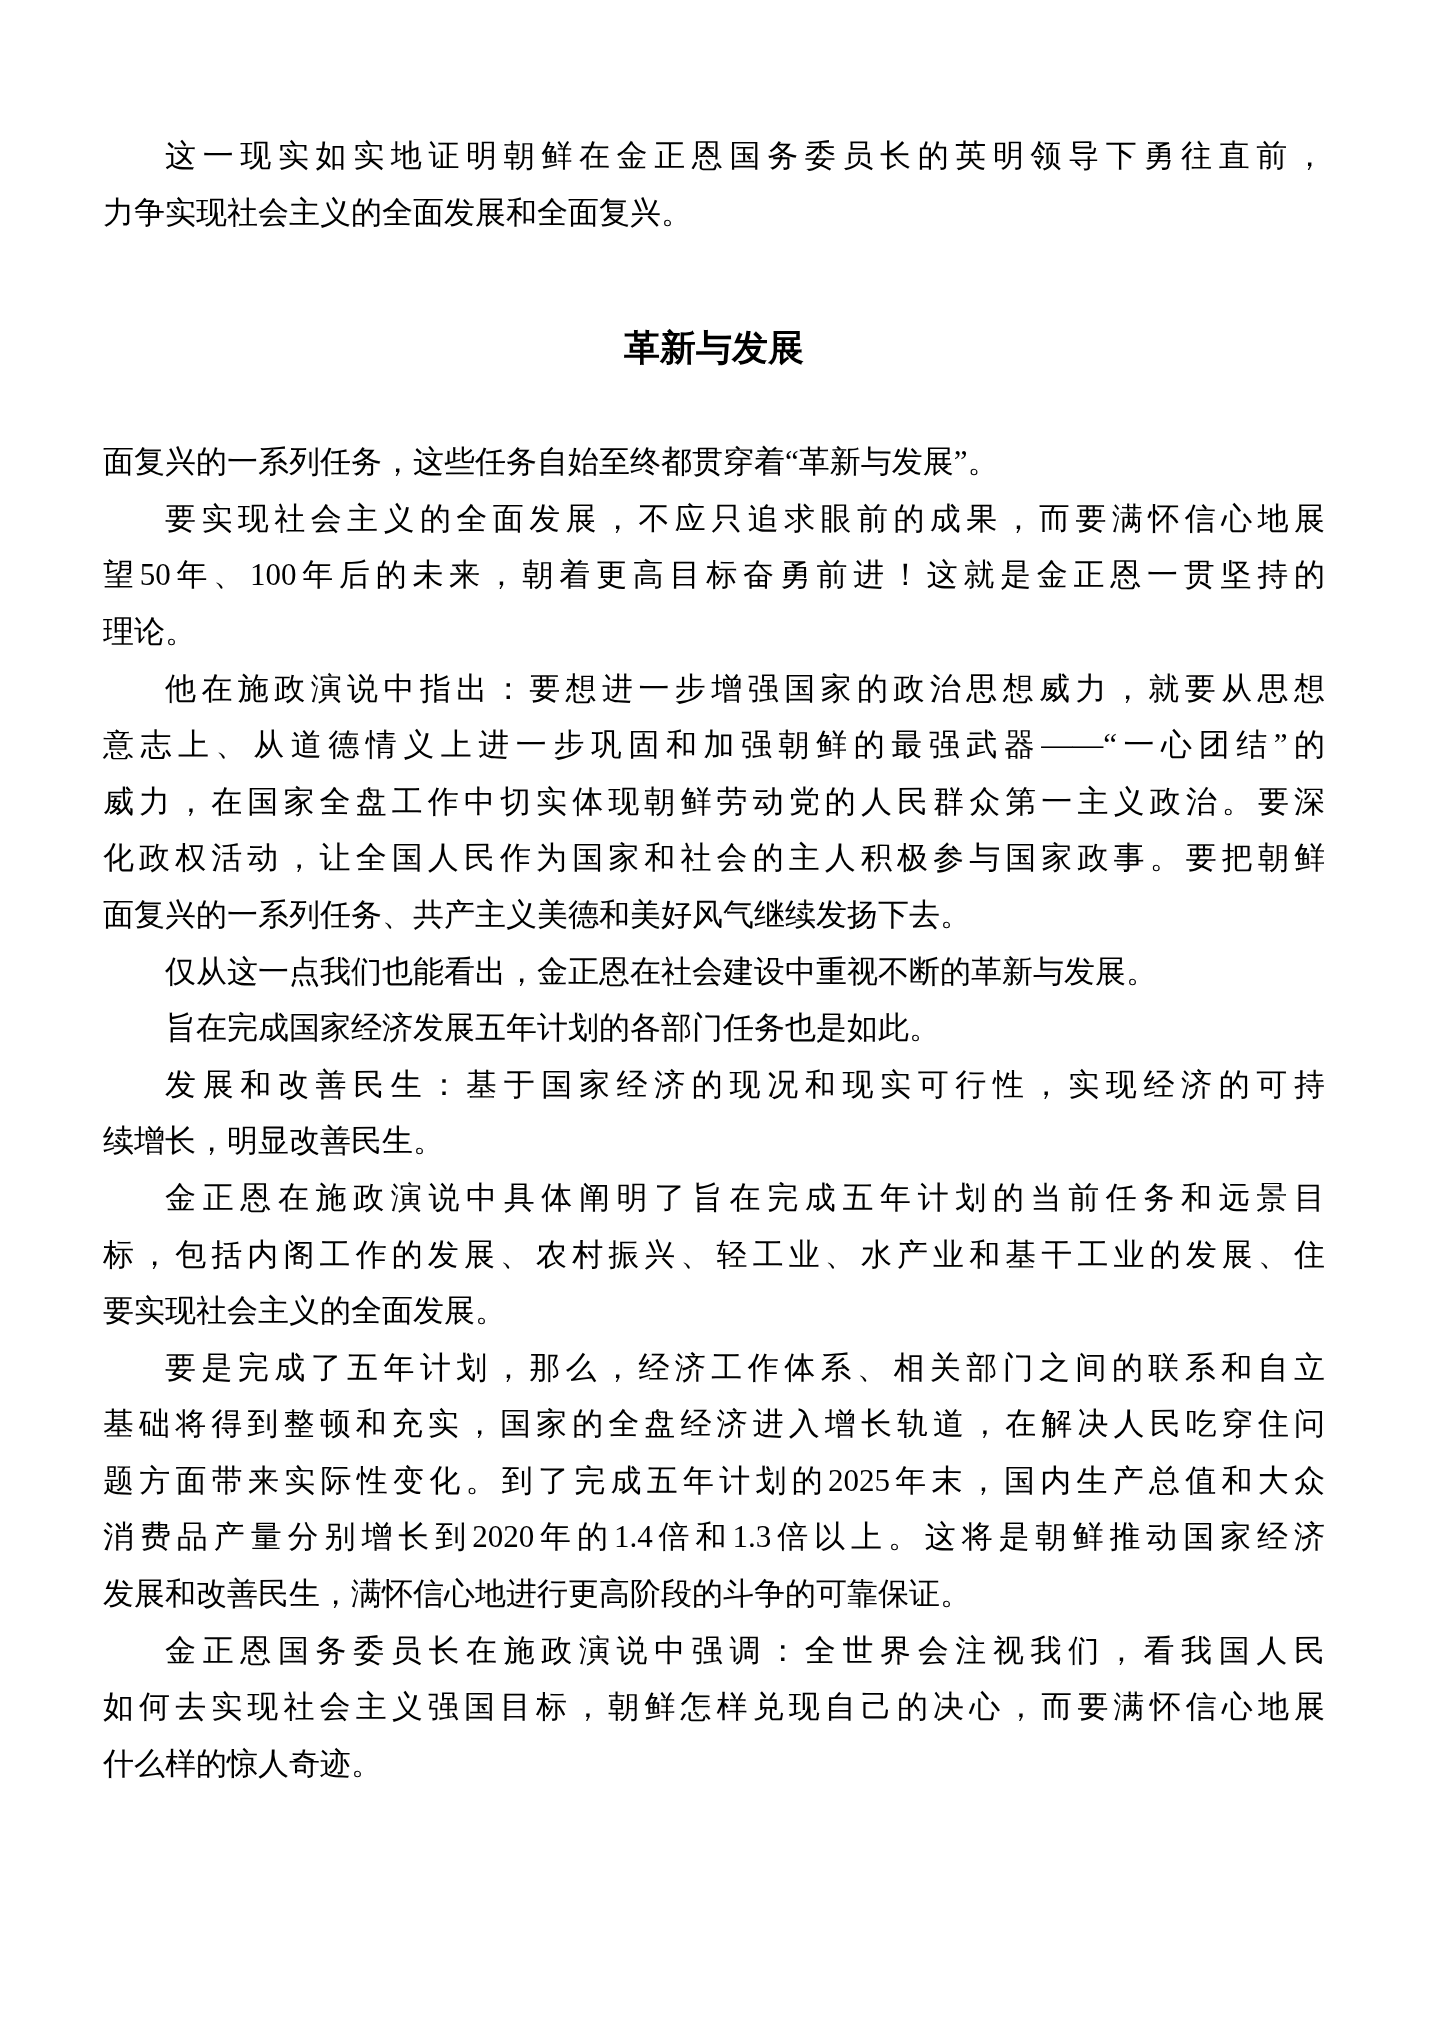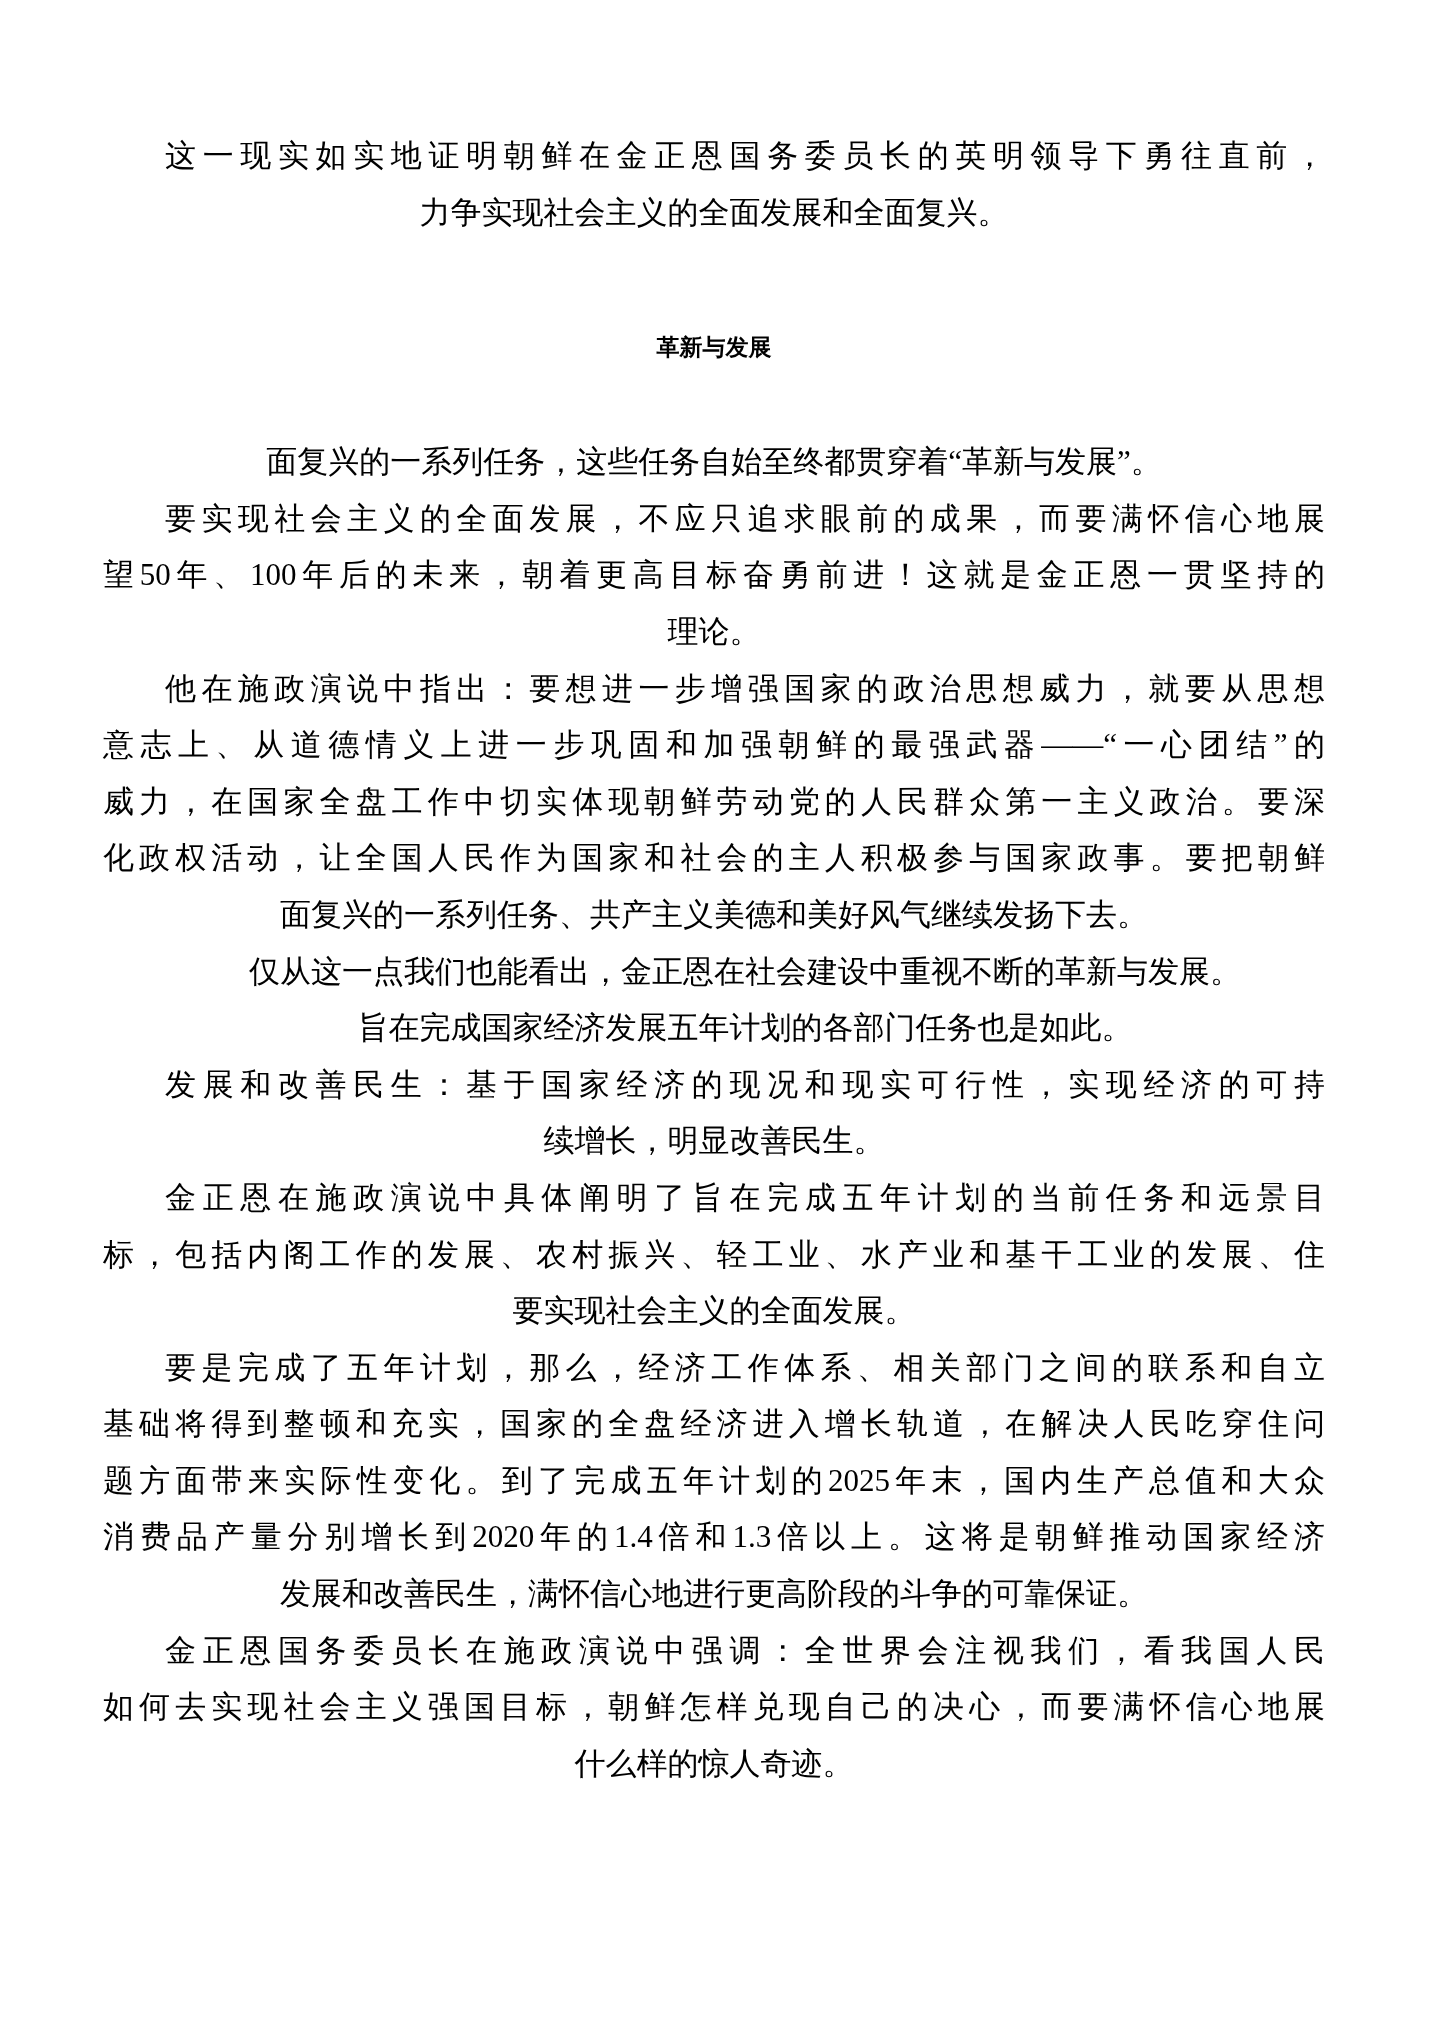--- a/index.html
+++ b/index.html
@@ -21,36 +21,35 @@
     font-family: "Liberation Serif", "DejaVu Serif", serif;
     font-size: 31px;
     color: #000000;
   }
   .para {
     margin: 0;
   }
   .line {
     line-height: 56.6px;
     white-space: nowrap;
-    text-align: center;
   }
   .line.fill {
     white-space: normal;
     text-align: justify;
     text-align-last: justify;
   }
   .line.indent {
     text-indent: 62px;
   }
   .section-title {
     margin: 78px 0 58px 0;
     text-align: center;
     font-family: "Liberation Sans", "DejaVu Sans", sans-serif;
     font-weight: bold;
-    font-size: 23px;
+    font-size: 36px;
     line-height: 57px;
     color: #000000;
   }
 </style>
 </head>
 <body>
 
 <div class="page">
   <div class="content">
     <div>

